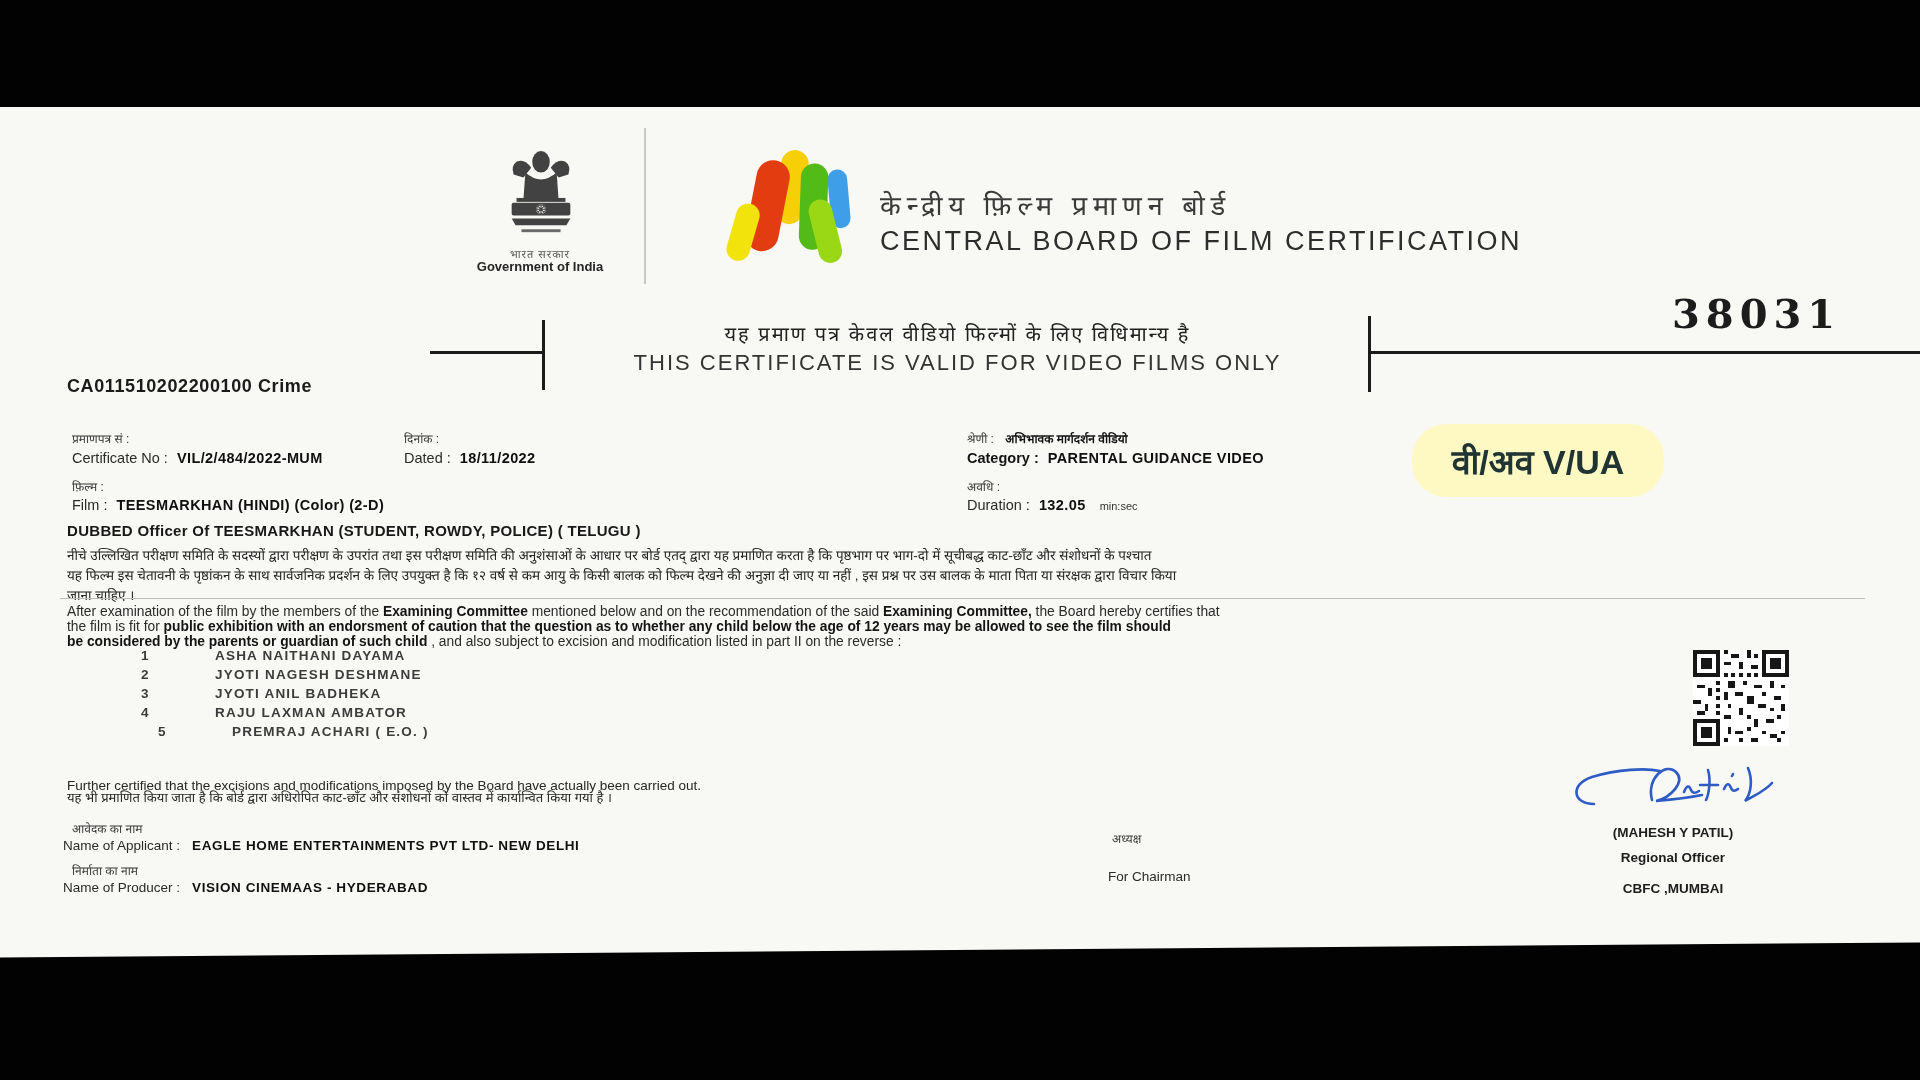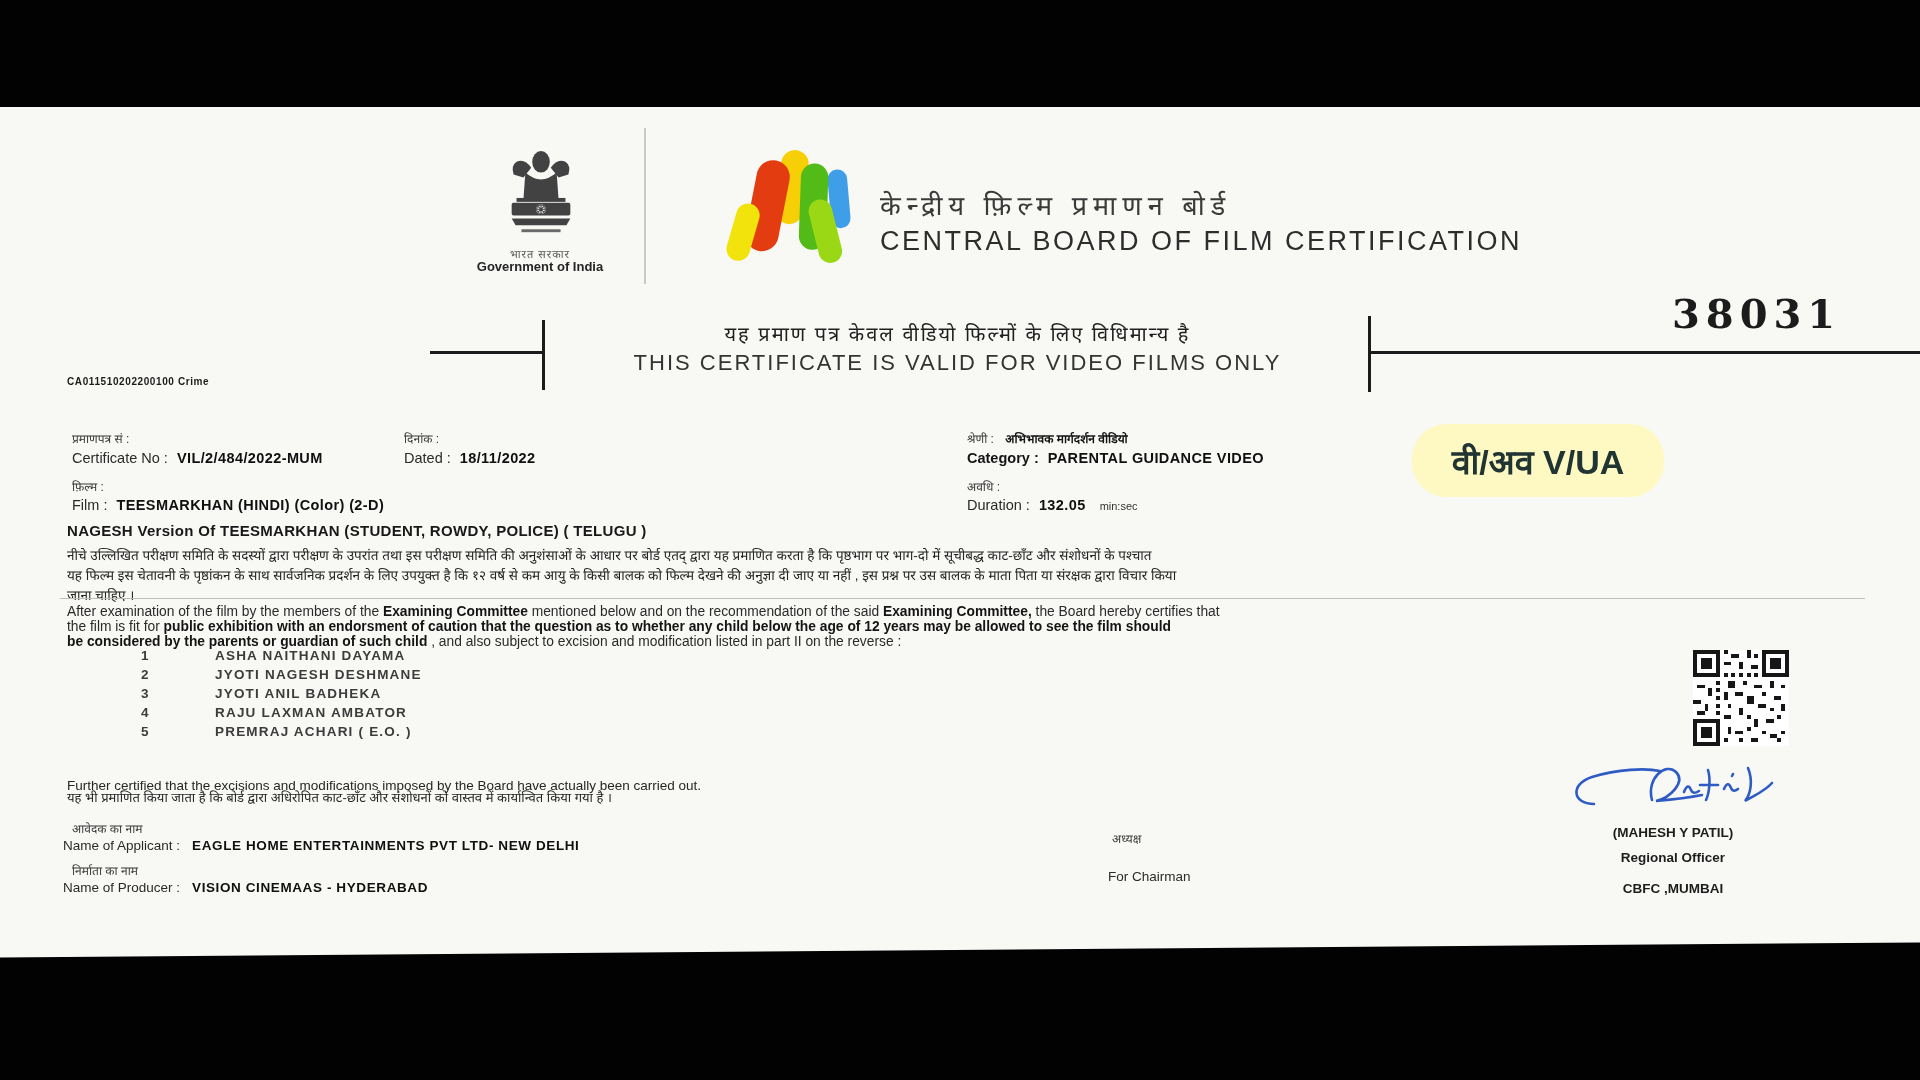--- a/index.html
+++ b/index.html
@@ -21,21 +21,21 @@
   
   .banner{left:545px;top:320px;width:825px;text-align:center;}
   .banner .l1{font-size:20px;color:#1f1f1f;letter-spacing:2px;}
   .banner .l2{font-size:22px;color:#333;letter-spacing:2px;margin-top:3px;}
   .banner .l3{font-size:15px;color:#333;margin-top:3px;}
   .rule-l{left:430px;top:351px;width:114px;height:3px;background:#1b1b1b;}
   .bar-l{left:542px;top:320px;width:3px;height:70px;background:#1b1b1b;}
   .bar-r{left:1368px;top:316px;width:3px;height:76px;background:#1b1b1b;}
   .rule-r{left:1368px;top:351px;width:552px;height:3px;background:#1b1b1b;}
 
-  .ref{left:67px;top:376px;font-size:10px;font-weight:bold;letter-spacing:.6px;color:#1b1b1b;}
+  .ref{left:67px;top:376px;font-size:18px;font-weight:bold;letter-spacing:.6px;color:#1b1b1b;}
 
   .lbl-hi{font-size:12px;color:#3a3a3a;}
   .frow{font-size:14.5px;color:#2a2a2a;white-space:nowrap;}
   .frow .val{font-weight:bold;color:#101010;letter-spacing:.4px;padding-left:9px;}
   .unit{font-size:11px;color:#333;padding-left:14px;font-weight:normal;letter-spacing:0;}
 
   .badge{left:1412px;top:424px;width:252px;height:73px;border-radius:34px;background:#fef9c3;
          display:flex;align-items:center;justify-content:center;font-size:34px;font-weight:bold;color:#203434;}
 
   .dubbed{left:67px;top:522px;font-size:15px;font-weight:bold;color:#181818;letter-spacing:.3px;}
@@ -135,21 +135,21 @@
   <div class="abs frow" style="left:72px;top:497px;">
     <span>Film :</span><span class="val">TEESMARKHAN  (HINDI) (Color) (2-D)</span>
   </div>
   <div class="abs lbl-hi" style="left:967px;top:478px;">अवधि :</div>
   <div class="abs frow" style="left:967px;top:497px;">
     <span>Duration :</span><span class="val">132.05</span><span class="unit">min:sec</span>
   </div>
 
   <div class="abs badge">वी/अव V/UA</div>
 
-  <div class="abs dubbed">NAGESH Version Of TEESMARKHAN (STUDENT, ROWDY, POLICE)  ( TELUGU )</div>
+  <div class="abs dubbed">DUBBED Officer Of TEESMARKHAN (STUDENT, ROWDY, POLICE)  ( TELUGU )</div>
 
   <div class="abs para-hi" style="top:546px;">नीचे उल्लिखित परीक्षण समिति के सदस्यों द्वारा परीक्षण के उपरांत तथा इस परीक्षण समिति की अनुशंसाओं के आधार पर  बोर्ड एतद् द्वारा यह प्रमाणित करता है  कि पृष्ठभाग पर भाग-दो में सूचीबद्ध काट-छाँट और संशोधनों के पश्चात</div>
   <div class="abs para-hi" style="top:566px;">यह फिल्म इस चेतावनी के पृष्ठांकन के साथ सार्वजनिक प्रदर्शन के लिए उपयुक्त है कि १२ वर्ष से कम आयु के किसी बालक को फिल्म देखने की अनुज्ञा दी जाए या नहीं , इस प्रश्न पर उस बालक के माता पिता या संरक्षक द्वारा विचार किया</div>
   <div class="abs para-hi" style="top:586px;">जाना चाहिए ।</div>
 
   <div class="abs sep"></div>
 
   <div class="abs para-en" style="top:604px;">
     <span>After examination of the film by the members of the </span><span class="b">Examining Committee</span><span> mentioned below and on the recommendation of the said </span><span class="b">Examining Committee,</span><span> the Board hereby certifies that</span>
   </div>
@@ -165,21 +165,21 @@
   </div>
   <div class="abs member" style="left:103px;top:667px;">
     <span class="no">2</span><span>JYOTI NAGESH DESHMANE</span>
   </div>
   <div class="abs member" style="left:103px;top:686px;">
     <span class="no">3</span><span>JYOTI ANIL BADHEKA</span>
   </div>
   <div class="abs member" style="left:103px;top:705px;">
     <span class="no">4</span><span>RAJU LAXMAN AMBATOR</span>
   </div>
-  <div class="abs member" style="left:103px;top:724px;">
+  <div class="abs member" style="left:120px;top:724px;">
     <span class="no">5</span><span>PREMRAJ ACHARI ( E.O. )</span>
   </div>
 
   <svg class="abs" style="left:1693px;top:650px;" width="96" height="96" viewBox="0 0 25 25" shape-rendering="crispEdges">
     <rect width="25" height="25" fill="#ffffff"></rect>
     <g fill="#161616">
       <rect x="0" y="0" width="7" height="7"></rect>
         <rect x="18" y="0" width="7" height="7"></rect>
         <rect x="0" y="18" width="7" height="7"></rect>
     </g>

